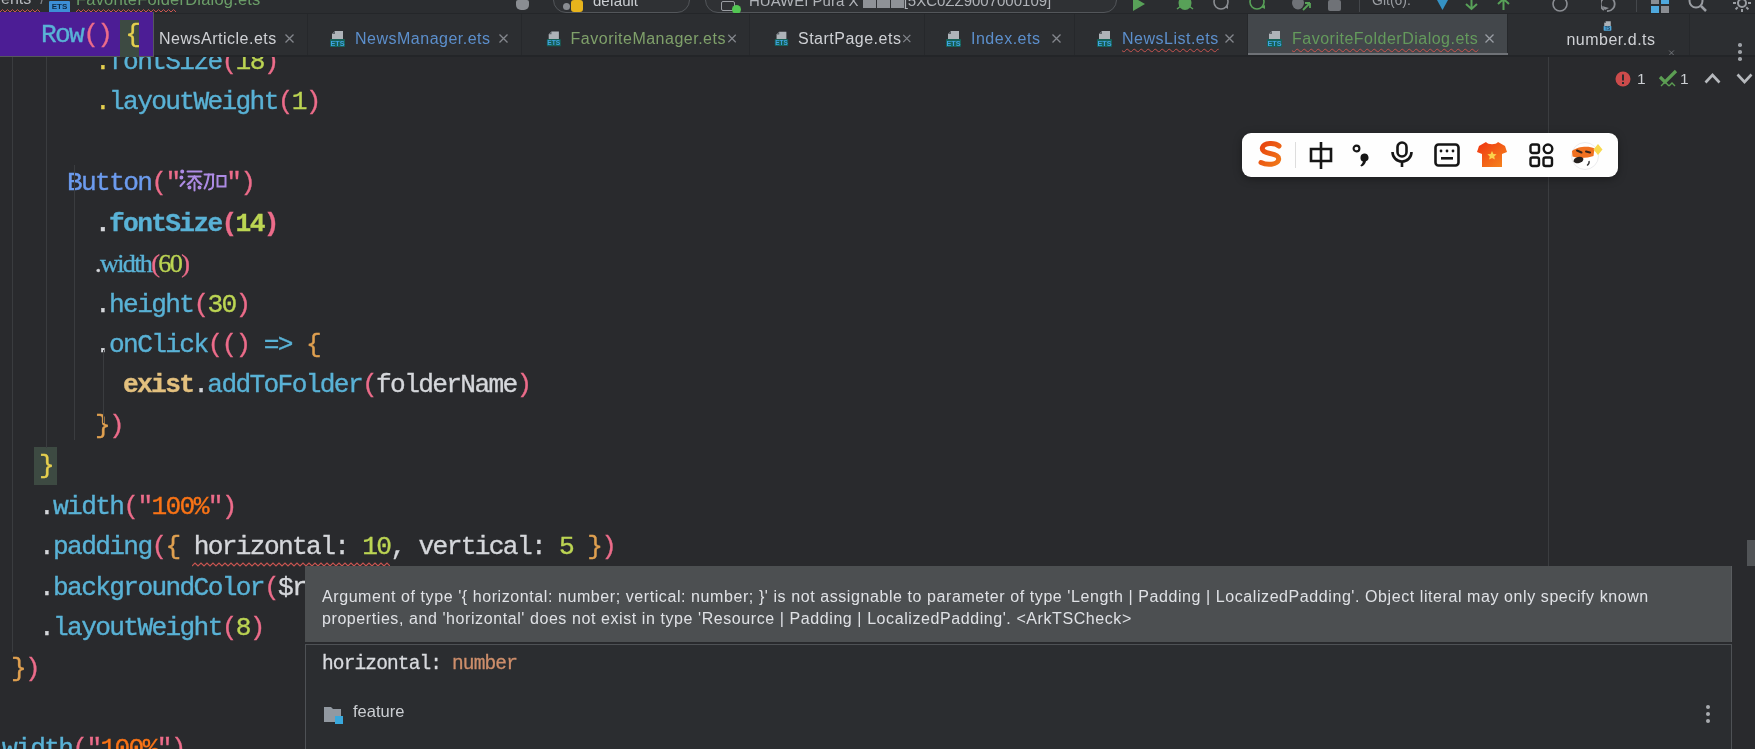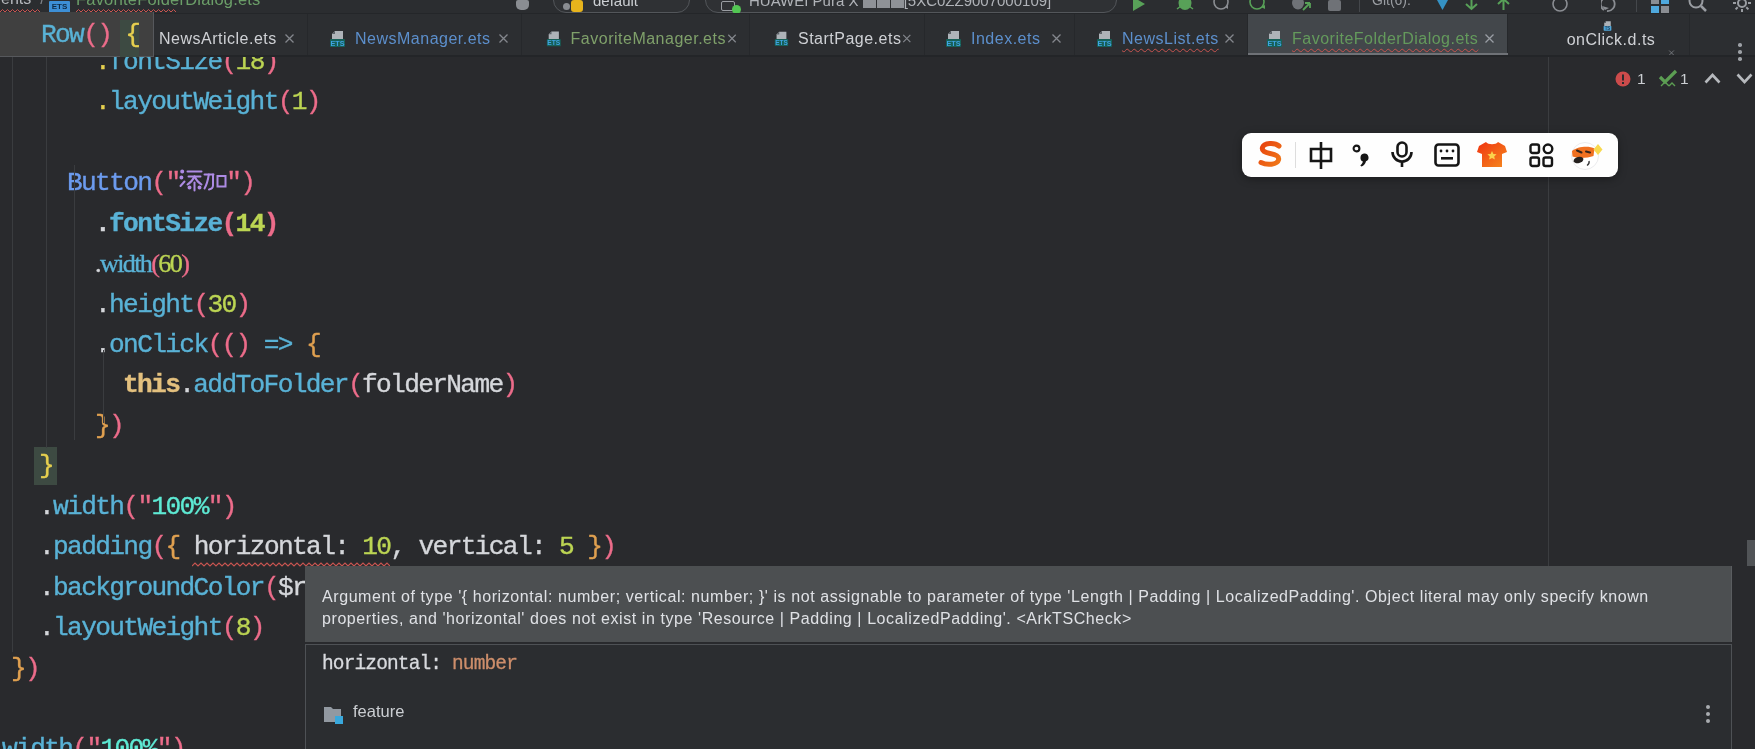--- a/index.html
+++ b/index.html
@@ -7,21 +7,21 @@
        font-family:"Liberation Sans",sans-serif;}
   .abs{position:absolute;}
   
   .code{position:absolute;font-family:"Liberation Mono",monospace;font-size:26.2px;
         line-height:40.45px;white-space:pre;color:#D5D7DB;letter-spacing:-1.66px;-webkit-text-stroke:0.35px currentColor;}
   .m{color:#59B2D6;} 
   .p{color:#EC6C8A;} 
   .n{color:#BCD553;} 
   .b{color:#E0A050;} 
   .y{color:#E6D04F;} 
-  .s{color:#5eead4;} 
+  .s{color:#f97316;} 
   .t{color:#E3C07E;font-weight:bold;}
   .bl{color:#6C9BEE;} 
   .guide{position:absolute;width:1px;background:#3A3C3F;}
   
   #tabbar{position:absolute;left:0;top:14px;width:1755px;height:43px;background:#2C2E31;}
   .tab{position:absolute;top:0;height:43px;padding-top:6px;display:flex;align-items:center;box-sizing:border-box;
        border-right:1px solid #26282B;font-size:15.5px;color:#CFD1D5;}
   .tab .lbl{margin-left:8px;white-space:nowrap;font-size:16px;letter-spacing:0.5px;}
   .tab .x{margin-left:auto;margin-right:11px;}
   .blue{color:#5C8FCC;}
@@ -56,21 +56,21 @@
               <path d="M1.5 7.5 h9"></path>
               <path d="M10 7.5 V 18.5 C10 21 8.5 22 6 22.5"></path>
               <path d="M5.8 7.5 C5 13 3.5 18 1.5 21.5"></path>
               <rect x="14.5" y="9" width="8" height="10.5"></rect>
             </g>
           </svg></span><span class="p">")</span></div>
   <div class="code" style="left:95px;top:203.6px;font-weight:bold;">.<span class="m">fontSize</span><span class="p">(</span><span class="n">14</span><span class="p">)</span></div>
   <div class="code" style="left:95px;top:244px;font-family:Liberation Serif, serif;">.<span class="m">width</span><span class="p">(</span><span class="n">60</span><span class="p">)</span></div>
   <div class="code" style="left:95px;top:284.5px;">.<span class="m">height</span><span class="p">(</span><span class="n">30</span><span class="p">)</span></div>
   <div class="code" style="left:95px;top:324.9px;">.<span class="m">onClick</span><span class="p">(()</span> <span class="m">=&gt;</span> <span class="b">{</span></div>
-  <div class="code" style="left:123px;top:365.4px;"><span class="t">this</span>.<span class="m">addToFolder</span><span class="p">(</span>folderName<span class="p">)</span></div>
+  <div class="code" style="left:123px;top:365.4px;"><span class="t">exist</span>.<span class="m">addToFolder</span><span class="p">(</span>folderName<span class="p">)</span></div>
   <div class="code" style="left:95px;top:405.8px;"><span class="b">}</span><span class="p">)</span></div>
   <div class="code" style="left:39px;top:446.3px;"><span class="y">}</span></div>
   <div class="code" style="left:39px;top:486.7px;">.<span class="m">width</span><span class="p">("</span><span class="s">100%</span><span class="p">")</span></div>
   <div class="code" style="left:39px;top:527.2px;">.<span class="m">padding</span><span class="p">(</span><span class="b">{</span> horizontal: <span class="n">10</span>, vertical: <span class="n">5</span> <span class="b">}</span><span class="p">)</span></div>
   <div class="code" style="left:39px;top:567.6px;">.<span class="m">backgroundColor</span><span class="p">(</span>$r</div>
   <div class="code" style="left:39px;top:608.1px;">.<span class="m">layoutWeight</span><span class="p">(</span><span class="n">8</span><span class="p">)</span></div>
   <div class="code" style="left:11px;top:648.5px;"><span class="b">}</span><span class="p">)</span></div>
   <div class="code" style="left:-12px;top:729.4px;">.<span class="m">width</span><span class="p">("</span><span class="s">100%</span><span class="p">")</span></div>
 
   <svg class="abs" style="left:192px;top:561px;" width="198" height="6" viewBox="0 0 198 6">
@@ -252,33 +252,33 @@
           <path d="M2.5 2.5 L10.5 10.5 M10.5 2.5 L2.5 10.5" stroke="#9A9EA4" stroke-width="1.3"></path>
         </svg>
   </div>
   <div class="tab" style="left:1508px;width:182px;padding-left:17px;flex-direction:column;">
     <svg width="19" height="19" viewBox="0 0 19 19">
           <path d="M7 2 h8 v8 H4 V5 z" fill="#AEB3B8"></path>
           <path d="M7 2 L4 5 h3 z" fill="#5B6166"></path>
           <rect x="3" y="10" width="13" height="8" rx="1" fill="#4FA8DC"></rect>
           <text x="9.5" y="16.6" font-size="7.5" font-weight="bold" fill="#1E3A52" text-anchor="middle" font-family="Liberation Sans">TS</text>
         </svg>
-    <span class="lbl">onClick.d.ts</span>
+    <span class="lbl">number.d.ts</span>
     <svg class="x" width="13" height="13" viewBox="0 0 13 13">
           <path d="M2.5 2.5 L10.5 10.5 M10.5 2.5 L2.5 10.5" stroke="#84878D" stroke-width="1.3"></path>
         </svg>
   </div>
   <div class="abs" style="left:1738px;top:29px;width:3.5px;height:3.5px;border-radius:50%;background:#9DA1A6;"></div>
       <div class="abs" style="left:1738px;top:36px;width:3.5px;height:3.5px;border-radius:50%;background:#9DA1A6;"></div>
       <div class="abs" style="left:1738px;top:43px;width:3.5px;height:3.5px;border-radius:50%;background:#9DA1A6;"></div>
 </div>
 <div class="abs" style="left:1248px;top:53px;width:260px;height:4px;background:#6F7277;"></div>
 <div class="abs" style="left:0;top:55px;width:1755px;height:2px;background:#232528;"></div>
 
-<div class="abs" id="rowbox" style="left:0;top:12px;width:154px;height:45px;background:#404040;border-right:1px solid #56585C;border-bottom:1px solid #56585C;box-sizing:border-box;">
+<div class="abs" id="rowbox" style="left:0;top:12px;width:154px;height:45px;background:#4c1d95;border-right:1px solid #56585C;border-bottom:1px solid #56585C;box-sizing:border-box;">
   <div class="abs" style="left:120px;top:8px;width:19px;height:37px;background:#3D4A42;"></div>
   <div class="code" style="left:41px;top:3px;line-height:40px;"><span class="m">Row</span><span class="p">()</span> <span class="y">{</span></div>
 </div>
 
 <div id="inspect">
   <svg class="abs" style="left:1615px;top:71px;" width="16" height="16" viewBox="0 0 16 16">
         <circle cx="8" cy="8" r="7.5" fill="#CC4B4B"></circle>
         <rect x="7" y="3.5" width="2" height="6" fill="#2A2B2E"></rect>
         <rect x="7" y="11" width="2" height="2" fill="#2A2B2E"></rect>
       </svg>

